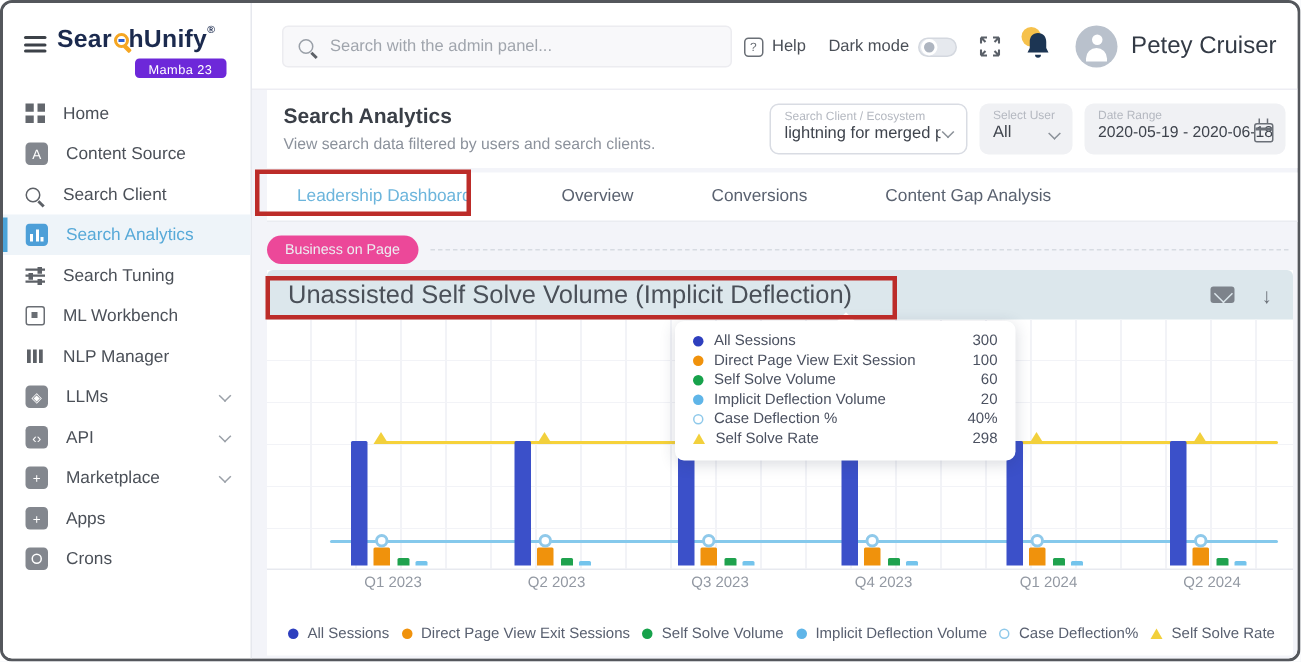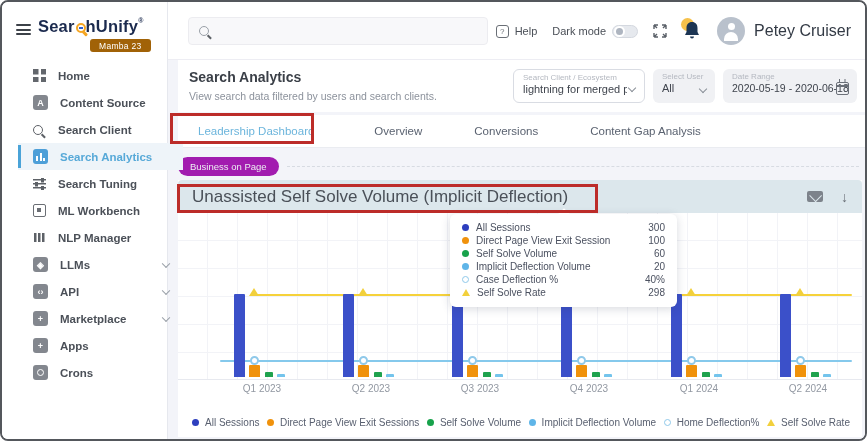--- a/index.html
+++ b/index.html
@@ -14,23 +14,23 @@
   .hamburger { position:absolute; left:14px; top:22px; width:15px; height:11px; cursor:pointer; }
   .hamburger i { display:block; height:2px; background:#3c4148; margin-bottom:2.5px; border-radius:1px; }
   .logo { position:absolute; left:36px; top:15px; font-size:16.5px; font-weight:bold;
           color:#1b2a4e; letter-spacing:.2px; white-space:nowrap; }
   .logo .mag { display:inline-block; width:10px; height:10px; border:2.5px solid #f5a623;
                border-radius:50%; position:relative; margin:0 0px 0 1px; top:1px; }
   .logo .mag:before { content:''; position:absolute; left:1px; top:2px; width:4px; height:1.6px; background:#2d5fd0; }
   .logo .mag:after { content:''; position:absolute; right:-4px; bottom:-3px; width:6px; height:2.5px;
                      background:#f5a623; transform:rotate(45deg); border-radius:1px; }
   .logo .reg { font-size:7px; vertical-align:top; color:#1b2a4e; }
-  .logo-badge { position:absolute; left:88px; top:37px; background:#a16207; color:#fff;
+  .logo-badge { position:absolute; left:88px; top:37px; background:#6d28d9; color:#fff;
                 font-size:8.5px; padding:1.5px 9px; border-radius:3px; letter-spacing:.3px; }
-  .menu { position:absolute; left:16px; top:60px; width:100%;font-weight:bold; }
+  .menu { position:absolute; left:0; top:60px; width:100%; }
   .m-item { position:relative; display:flex; align-items:center; height:27px; padding-left:15px;
             font-size:11.5px; color:#4b5058; cursor:pointer; }
   .m-item .lbl { margin-left:12px; }
   .m-item.active { background:#eef4f9; color:#57a9d8; }
   .m-item.active:before { content:''; position:absolute; left:0; top:2px; bottom:2px; width:3px; background:#4aa3d8; }
   .chev { position:absolute; right:14px; top:50%; width:6px; height:6px; border-right:1.4px solid #9aa0a8;
           border-bottom:1.4px solid #9aa0a8; transform:translateY(-70%) rotate(45deg); }
   
   .sq { width:15px; height:15px; border-radius:3px; background:#83878e; color:#fff;
         display:inline-flex; align-items:center; justify-content:center; font-size:9px; flex:none; }
@@ -105,21 +105,21 @@
   .cal-ic:before { content:''; position:absolute; left:1.5px; top:-4px; width:1.5px; height:3px; background:#6b7078;
                    box-shadow:5.5px 0 0 #6b7078; }
   .cal-ic:after { content:''; position:absolute; left:0; top:2px; right:0; height:1.5px; background:#6b7078; }
 
   .tabs-row { position:absolute; left:10px; right:0; top:55px; height:33px; background:#fff;
               border-bottom:1px solid #eaecf1; display:flex; align-items:center; }
   .tab { font-size:11.5px; color:#5a6270; padding:0 26px; cursor:pointer; white-space:nowrap; }
   .tab.active { color:#6cb5dc; padding:0 34px 0 20px; }
 
   .pill-row { position:absolute; left:10px; right:6px; top:93px; height:26px; display:flex; align-items:center; }
-  .pill { background:#a21caf; color:#eceef2; font-size:9.5px; padding:4px 12px; border-radius:10px;
+  .pill { background:#ec4899; color:#eceef2; font-size:9.5px; padding:4px 12px; border-radius:10px;
           white-space:nowrap; cursor:pointer; }
   .pill-dash { flex:1; border-top:1px dashed #d7dbe2; margin-left:8px; }
 
   
   .card { position:absolute; left:10px; top:120px; width:684px; bottom:2px; background:#fff; }
   .card-hd { position:absolute; left:0; top:0; right:0; height:33px; background:#dce7ec;
              border-radius:4px 4px 0 0; display:flex; align-items:center; }
   .card-title { font-size:17px; color:#4a5058; margin-left:14px; }
   .hd-icons { position:absolute; right:14px; top:0; height:33px; display:flex; align-items:center; gap:18px; }
   .env-ic { width:16px; height:11px; background:#7d838b; border-radius:2px; position:relative; cursor:pointer; }
@@ -226,20 +226,21 @@
             <span class="ring"></span>
           </span>
         <span class="lbl">Crons</span>
       </div>
     </div>
   </div>
 
   <div class="topbar">
     <div class="searchbox">
       <span class="i-mag" style="border-color:#9aa0a8;"></span>
+      <input type="text" placeholder="Search with the admin panel..." style="">
     </div>
     <div class="tb-right">
       <div class="tb-item">
         <span class="help-ic">?</span>
         <span>Help</span>
       </div>
       <div class="tb-item">
         <span>Dark mode</span>
         <span class="toggle">
             <span class="knob"></span>
@@ -411,21 +412,21 @@
           <div class="lg-item">
             <div class="mk-dot" style="background: rgb(23, 162, 75);"></div>
             <span>Self Solve Volume</span>
           </div>
           <div class="lg-item">
             <div class="mk-dot" style="background: rgb(95, 181, 232);"></div>
             <span>Implicit Deflection Volume</span>
           </div>
           <div class="lg-item">
             <div class="mk-circle"></div>
-            <span>Home Deflection%</span>
+            <span>Case Deflection%</span>
           </div>
           <div class="lg-item">
             <div class="mk-tri"></div>
             <span>Self Solve Rate</span>
           </div>
         </div>
     </div>
 
   </div>
 

